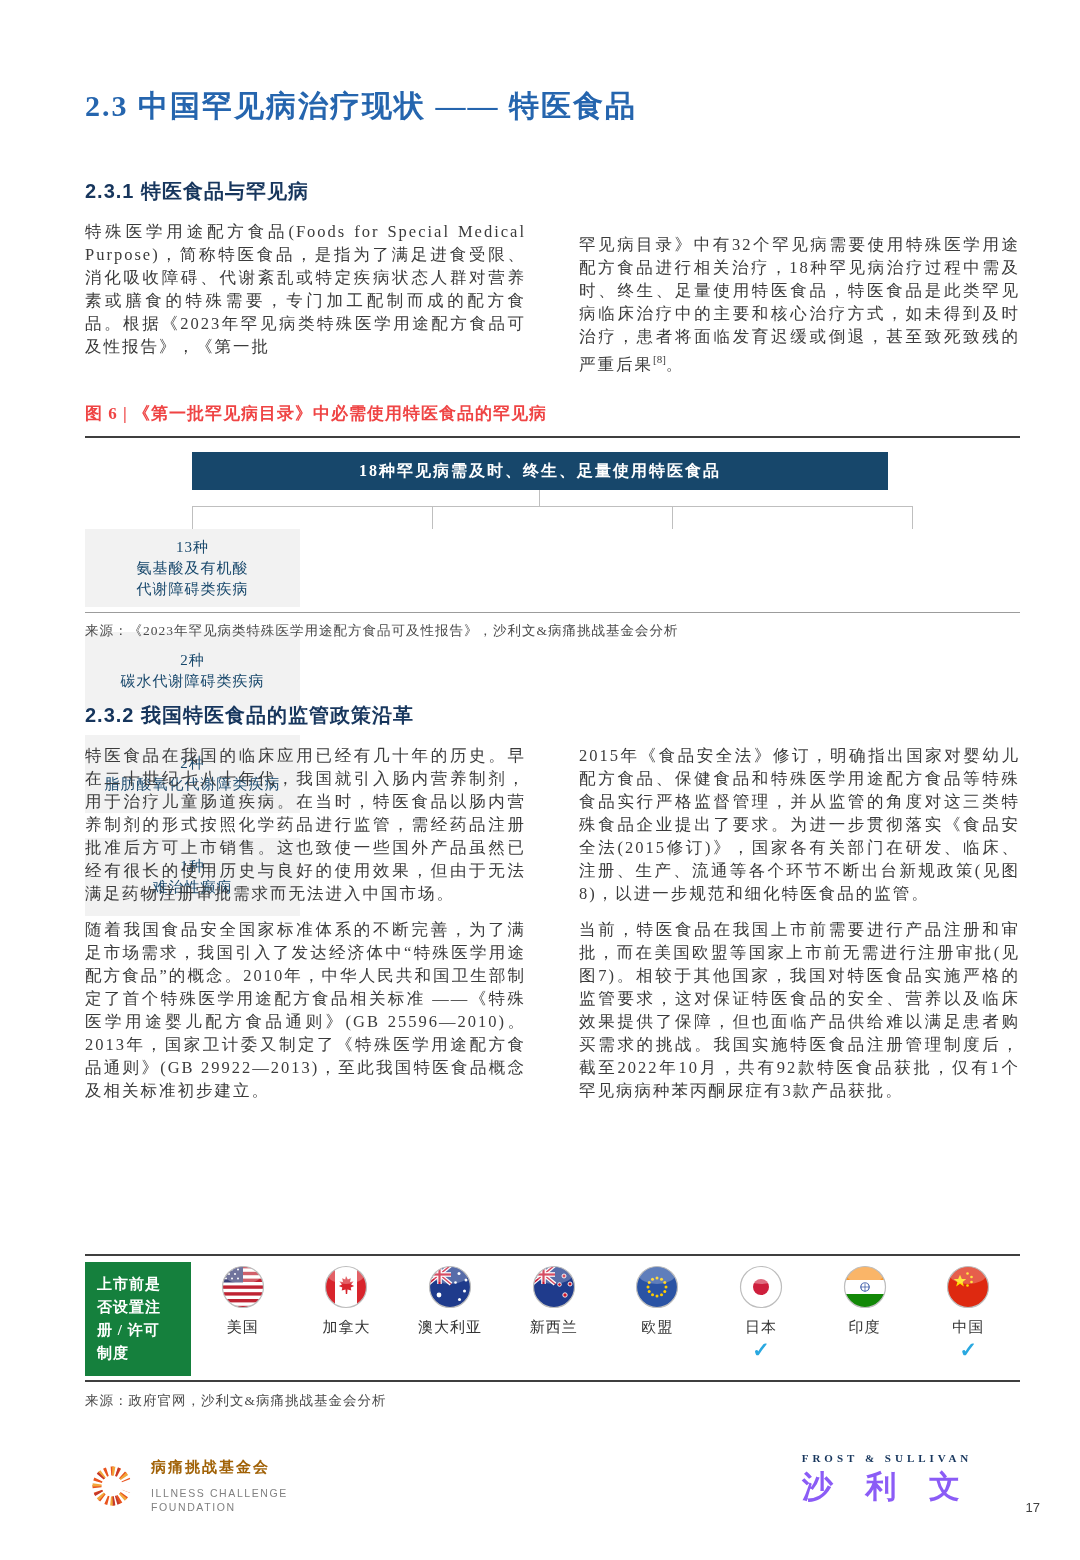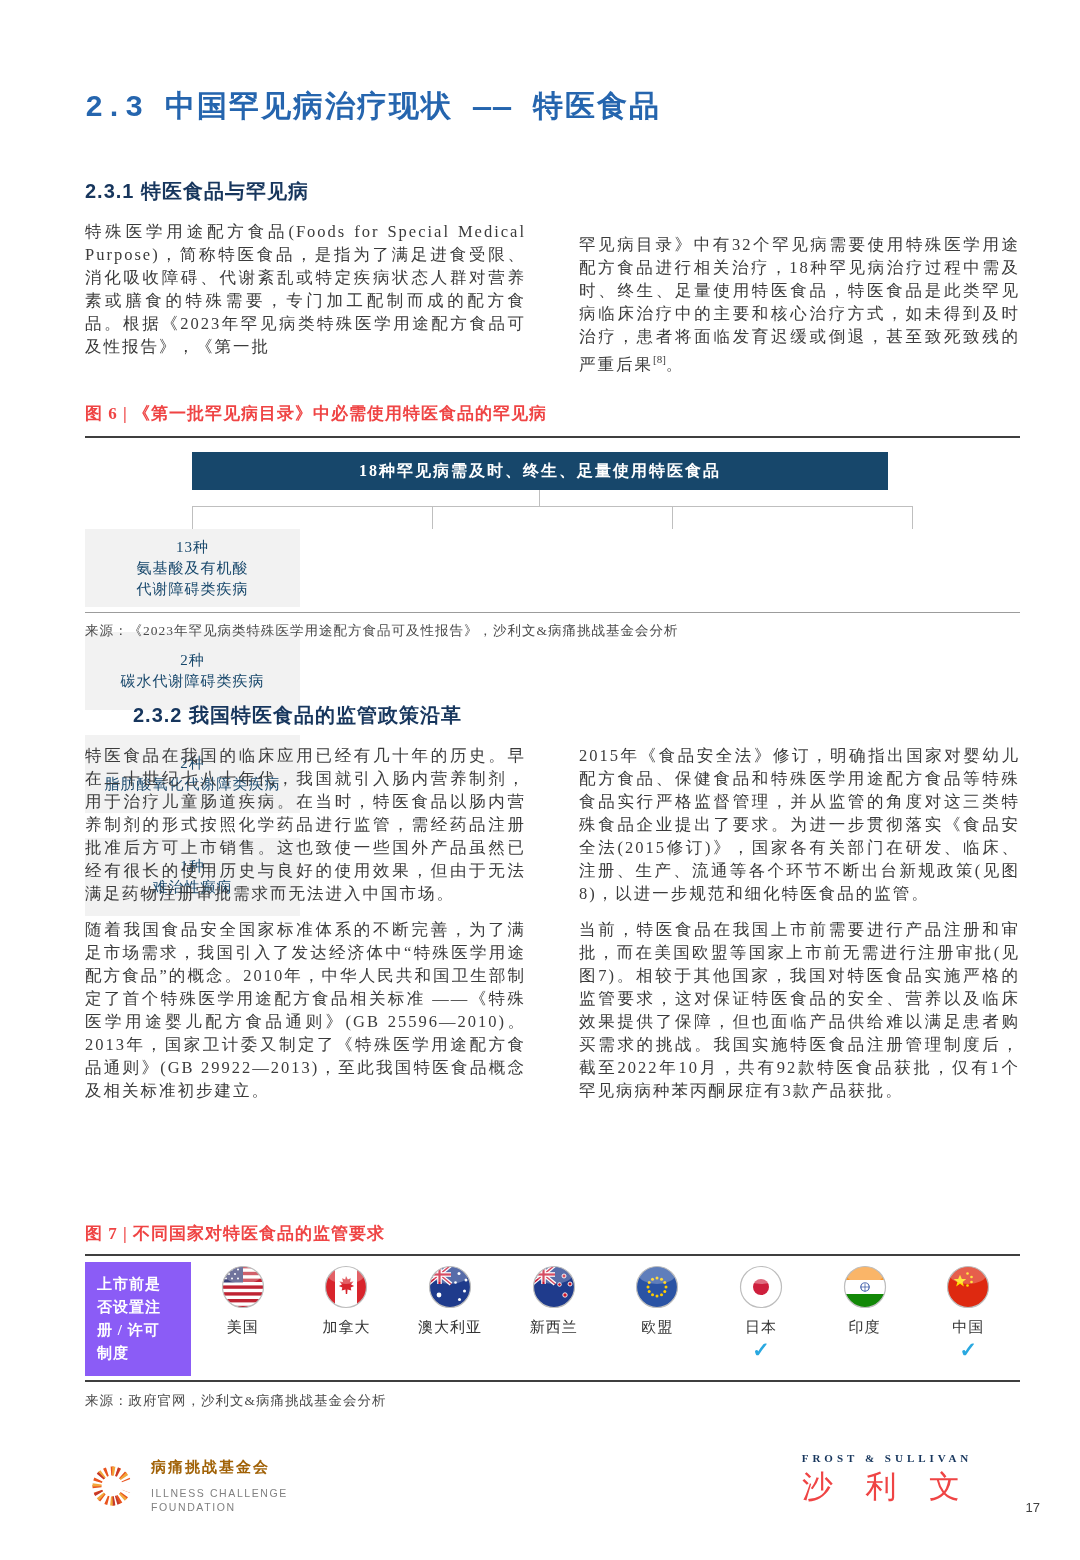--- a/index.html
+++ b/index.html
@@ -6,29 +6,29 @@
   html,body { background:#888; }
   .page {
     position:relative; width:1080px; height:1560px; margin:0 auto;
     background:#ffffff; overflow:hidden;
     font-family:"Liberation Serif","DejaVu Serif",serif; color:#3b3b3b;
   }
   .abs { position:absolute; }
   .content { left:85px; width:935px; }
 
   .doc-title {
-    top:86px; font-family:Liberation Mono, monospace;
+    top:86px; font-family:Liberation Serif, serif;
     font-weight:bold; font-size:30px; color:#2565AE; letter-spacing:2px;
   }
   .sec-heading {
     font-family:"Liberation Sans","DejaVu Sans",sans-serif;
     font-weight:bold; font-size:20px; color:#17365D; letter-spacing:1px;
   }
   .h231 { top:178px; }
-  .h232 { top:702px;margin-left:48px; }
+  .h232 { top:702px; }
 
   .cols { display:grid; grid-template-columns:1fr 1fr; column-gap:53px; }
   .cols231 { top:220px; }
   .cols232 { top:744px; }
   .body-p {
     font-size:16.5px; line-height:23px; letter-spacing:2px;
     text-align:justify; color:#3b3b3b;
   }
   .body-p + .body-p { margin-top:13px; }
   .body-p sup { font-size:11px; letter-spacing:0; }
@@ -53,36 +53,36 @@
     width:215px; height:78px; background:#F2F2F2; color:#17476B;
     display:flex; flex-direction:column; justify-content:center;
     text-align:center; font-size:15px; line-height:21px; letter-spacing:1px;
   }
   .fig6-box .cnt { font-weight:normal; }
   .pre { white-space:pre-line; }
 
   
   .f7-row { top:1262px; display:flex; height:114px; }
   .f7-label {
-    width:106px; height:114px; background:#8b5cf6; color:#fff;
+    width:106px; height:114px; background:#15803d; color:#fff;
     font-weight:bold; font-size:15px; line-height:23px; letter-spacing:1px;
     display:flex; align-items:center; padding-left:12px; white-space:pre-line;
   }
   .f7-col { flex:1; text-align:center; padding-top:3px; }
   .f7-name { margin-top:5px; font-size:15px; color:#333; letter-spacing:1px; }
   .f7-check { margin-top:1px; font-size:21px; font-weight:bold; color:#29A8E0; height:24px; }
   .flag { display:inline-block; }
 
   
   .icf { top:1458px; display:flex; align-items:center; gap:10px; }
   .icf-cn { font-family:Liberation Serif, serif; font-weight:bold; font-size:15px; color:#a16207; letter-spacing:2px; }
   .icf-en { font-family:"Liberation Sans",sans-serif; font-size:10.5px; color:#808080; letter-spacing:1.6px; line-height:14px; margin-top:9px; }
   .fs-logo { left:auto; right:88px; top:1452px; width:210px; text-align:center; }
   .fs-en { font-family:"Liberation Serif",serif; font-weight:bold; font-size:11px; color:#17365D; letter-spacing:4px; }
-  .fs-cn { font-family:"Liberation Sans",sans-serif; font-weight:normal; font-size:31px; color:#ef4444; letter-spacing:12px; margin-top:2px; }
+  .fs-cn { font-family:"Liberation Sans",sans-serif; font-weight:bold; font-size:31px; color:#8b5cf6; letter-spacing:12px; margin-top:2px; }
   .page-num { left:auto; right:40px; top:1500px; font-family:"Liberation Sans",sans-serif; font-size:13px; color:#404040; }
 </style>
 </head>
 <body>
 
 <div class="page">
 
   <h1 class="abs content doc-title">2.3 中国罕见病治疗现状 —— 特医食品</h1>
 
   <h2 class="abs content sec-heading h231">2.3.1 特医食品与罕见病</h2>
@@ -133,21 +133,20 @@
     <div>
       <p class="body-p">特医食品在我国的临床应用已经有几十年的历史。早在二十世纪七八十年代，我国就引入肠内营养制剂，用于治疗儿童肠道疾病。在当时，特医食品以肠内营养制剂的形式按照化学药品进行监管，需经药品注册批准后方可上市销售。这也致使一些国外产品虽然已经有很长的使用历史与良好的使用效果，但由于无法满足药物注册审批需求而无法进入中国市场。</p>
       <p class="body-p">随着我国食品安全国家标准体系的不断完善，为了满足市场需求，我国引入了发达经济体中“特殊医学用途配方食品”的概念。2010年，中华人民共和国卫生部制定了首个特殊医学用途配方食品相关标准 ——《特殊医学用途婴儿配方食品通则》(GB 25596—2010)。2013年，国家卫计委又制定了《特殊医学用途配方食品通则》(GB 29922—2013)，至此我国特医食品概念及相关标准初步建立。</p>
     </div>
     <div>
       <p class="body-p">2015年《食品安全法》修订，明确指出国家对婴幼儿配方食品、保健食品和特殊医学用途配方食品等特殊食品实行严格监督管理，并从监管的角度对这三类特殊食品企业提出了要求。为进一步贯彻落实《食品安全法(2015修订)》，国家各有关部门在研发、临床、注册、生产、流通等各个环节不断出台新规政策(见图8)，以进一步规范和细化特医食品的监管。</p>
       <p class="body-p">当前，特医食品在我国上市前需要进行产品注册和审批，而在美国欧盟等国家上市前无需进行注册审批(见图7)。相较于其他国家，我国对特医食品实施严格的监管要求，这对保证特医食品的安全、营养以及临床效果提供了保障，但也面临产品供给难以满足患者购买需求的挑战。我国实施特医食品注册管理制度后，截至2022年10月，共有92款特医食品获批，仅有1个罕见病病种苯丙酮尿症有3款产品获批。</p>
     </div>
   </div>
 
-  <div class="abs content fig-caption" style="top:1222px">图 7 | 不同国家对特医食品的监管要求</div>
   <div class="abs content rule-dark" style="top:1254px"></div>
 
   <div class="abs content f7-row">
     <div class="f7-label">上市前是
 否设置注
 册 / 许可
 制度</div>
 
     <div class="f7-col">
       <svg class="flag" width="44" height="44" viewBox="0 0 44 44">

